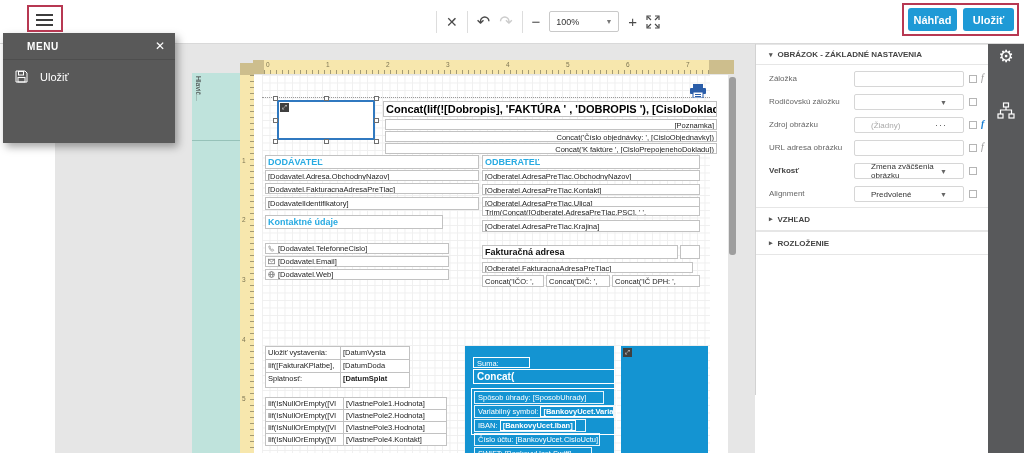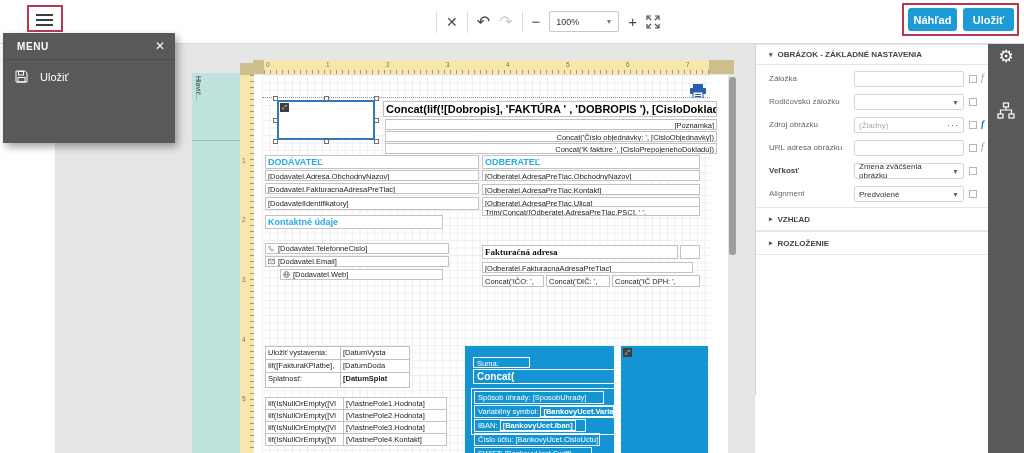--- a/index.html
+++ b/index.html
@@ -20,21 +20,21 @@
   .zoombox { width:70px; height:21px; background:#fff; border:1px solid #c9c9c9; border-radius:2px;
              display:flex; align-items:center; padding:0 6px; font-size:9px; color:#333; cursor:pointer; }
   .zoombox .caret { margin-left:auto; font-size:7px; color:#777; }
   .btn-blue { position:absolute; top:8px; height:23px; background:#1e9ad6; color:#fff;
               font-size:11px; font-weight:bold; border:none; border-radius:3px; cursor:pointer;
               display:flex; align-items:center; justify-content:center; z-index:35; }
 
   
   .menu { position:absolute; left:3px; top:33px; width:172px; height:110px; background:#595959;
           box-shadow:3px 4px 8px rgba(0,0,0,.35); z-index:55; color:#fff; }
-  .menu-h { height:27px; display:flex; align-items:center; padding:0 10px 0 14px;
+  .menu-h { height:27px; display:flex; align-items:center; padding:0 10px 0 24px;
             border-bottom:1px solid #4e4e4e; }
   .menu-title { font-size:10px; font-weight:bold; letter-spacing:.6px; }
   .menu-close { margin-left:auto; font-size:12px; cursor:pointer; }
   .menu-item { height:33px; display:flex; align-items:center; padding-left:11px; cursor:pointer; }
   .menu-item .mi-icon { width:15px; display:flex; justify-content:center; }
   .menu-item .mi-label { margin-left:11px; font-size:11px; }
 
   
   .work { position:absolute; left:55px; top:44px; width:700px; height:409px; background:#e6e6e6; }
 
@@ -64,21 +64,21 @@
     background-size:7.5px 7.5px; }
   .margin-line { position:absolute; left:8px; top:22px; width:448px; border-top:1px dotted #9a9a9a; }
   .scrollbar-v { position:absolute; left:729px; top:77px; width:7px; height:178px; background:#9e9e9e;
                  border-radius:3px; z-index:7; }
 
   
   .el { position:absolute; background:#fff; border:1px solid #c2c2c2; font-size:7.5px; color:#222;
         padding:1px 2px; overflow:hidden; white-space:nowrap; line-height:1.25; }
   .el.right { text-align:right; }
   .hdr-blue { color:#29abe2; font-size:9px; font-weight:600; }
-  .hdr-bold { color:#111; font-size:9px; font-weight:bold;font-family:Liberation Serif, serif; }
+  .hdr-bold { color:#111; font-size:9px; font-weight:bold; }
   .title-el { font-size:11px; font-weight:bold; text-align:center; line-height:12px; color:#000; }
   .b { font-weight:bold; }
   .crow { display:flex; align-items:center; gap:3px; }
   .cicon { width:7px; height:7px; flex:0 0 7px; }
 
   
   .sel-el { position:absolute; left:23px; top:25px; width:98px; height:40px; background:#fff;
             border:2px solid #3079c0; z-index:8; }
   .handle { position:absolute; width:5px; height:5px; background:#fff; border:1px solid #6f6f6f; }
   .ph-icon { position:absolute; left:1px; top:1px; width:9px; height:9px; background:#3f3f3f;
@@ -96,21 +96,21 @@
   
   .panel { position:absolute; left:755px; top:44px; width:233px; height:351px; background:#fff;
            border-left:1px solid #d2d2d2; z-index:20; }
   .p-h { height:21px; border-top:1px solid #e6e6e6; border-bottom:1px solid #e6e6e6;
          display:flex; align-items:center; padding-left:13px; font-size:8px; font-weight:bold; color:#444; }
   .p-h .tri { font-size:7px; margin-right:5px; color:#555; }
   .p-row { position:absolute; left:0; width:233px; height:23px; }
   .p-label { position:absolute; left:13px; top:6px; font-size:8px; color:#666;text-align:center; }
   .p-ctrl { position:absolute; left:98px; top:3px; width:110px; height:16px; background:#fff;
             border:1px solid #d6d6d6; border-radius:2px; font-size:8px; color:#333;
-            display:flex; align-items:center; padding:0 4px; }
+            display:flex; align-items:center; padding:0 16px; }
   input.p-ctrl { padding:0 4px; }
   input.p-ctrl::placeholder { color:#aaa; }
   .p-ctrl .caret { margin-left:auto; font-size:7px; color:#666; }
   .p-ctrl .dots { margin-left:auto; font-size:9px; color:#555; letter-spacing:1px; }
   .p-check { position:absolute; left:213px; top:7px; width:8px; height:8px; border:1px solid #b5b5b5;
              background:#fff; }
   .p-fx { position:absolute; left:225px; top:4px; font-family:"Liberation Serif",serif; font-style:italic;
           font-size:10px; color:#9a9a9a; }
   .p-fx.active { color:#1a7fd4; font-weight:bold; }
   .p-sec { position:absolute; left:0; width:233px; height:24px; border-top:1px solid #e6e6e6;
@@ -200,34 +200,35 @@
         </svg>
       <span>[Dodavatel.TelefonneCislo]</span>
     </div>
     <div class="el crow" style="left:11px;top:181px;width:184px;height:11px">
       <svg class="cicon" viewBox="0 0 8 8">
         <rect x=".5" y="1.5" width="7" height="5" fill="none" stroke="#888"></rect>
           <path d="M.5 1.5L4 4.5l3.5-3" fill="none" stroke="#888"></path>
         </svg>
       <span>[Dodavatel.Email]</span>
     </div>
-    <div class="el crow" style="left:26px;top:194px;width:163px;height:11px">
+    <div class="el crow" style="left:11px;top:194px;width:184px;height:11px">
       <svg class="cicon" viewBox="0 0 8 8">
         <circle cx="4" cy="4" r="3.3" fill="none" stroke="#888"></circle>
           <ellipse cx="4" cy="4" rx="1.5" ry="3.3" fill="none" stroke="#888"></ellipse>
           <line x1=".7" y1="4" x2="7.3" y2="4" stroke="#888"></line>
         </svg>
       <span>[Dodavatel.Web]</span>
     </div>
 
     <div class="el hdr-blue" style="left:228px;top:80px;width:218px;height:14px">ODBERATEĽ</div>
     <div class="el" style="left:228px;top:95px;width:218px;height:11px">[Odberatel.AdresaPreTlac.ObchodnyNazov]</div>
     <div class="el" style="left:228px;top:109px;width:218px;height:11px">[Odberatel.AdresaPreTlac.Kontakt]</div>
     <div class="el" style="left:228px;top:122px;width:218px;height:10px">[Odberatel.AdresaPreTlac.Ulica]</div>
     <div class="el" style="left:228px;top:131px;width:218px;height:10px">Trim(Concat([Odberatel.AdresaPreTlac.PSC], ' ',</div>
+    <div class="el" style="left:228px;top:145px;width:218px;height:12px">[Odberatel.AdresaPreTlac.Krajina]</div>
     <div class="el hdr-bold" style="left:228px;top:170px;width:196px;height:14px">Fakturačná adresa</div>
     <div class="el" style="left:426px;top:170px;width:20px;height:14px"></div>
     <div class="el" style="left:228px;top:187px;width:211px;height:11px">[Odberatel.FakturacnaAdresaPreTlac]</div>
     <div class="el" style="left:228px;top:200px;width:62px;height:12px">Concat('IČO: ',</div>
     <div class="el" style="left:292px;top:200px;width:64px;height:12px">Concat('DIČ: ',</div>
     <div class="el" style="left:358px;top:200px;width:88px;height:12px">Concat('IČ DPH: ',</div>
 
     <div class="el" style="left:11px;top:271px;width:76px;height:14px">Uložiť vystavenia:</div>
     <div class="el" style="left:86px;top:271px;width:70px;height:14px">[DatumVysta</div>
     <div class="el" style="left:11px;top:284px;width:76px;height:14px">Iif([FakturaKPlatbe],</div>

